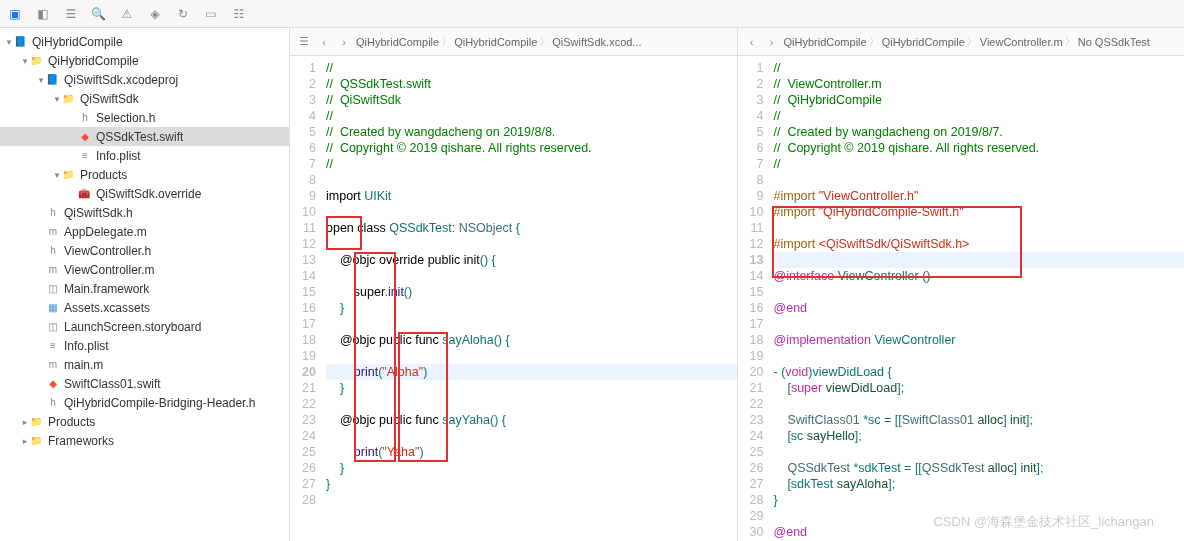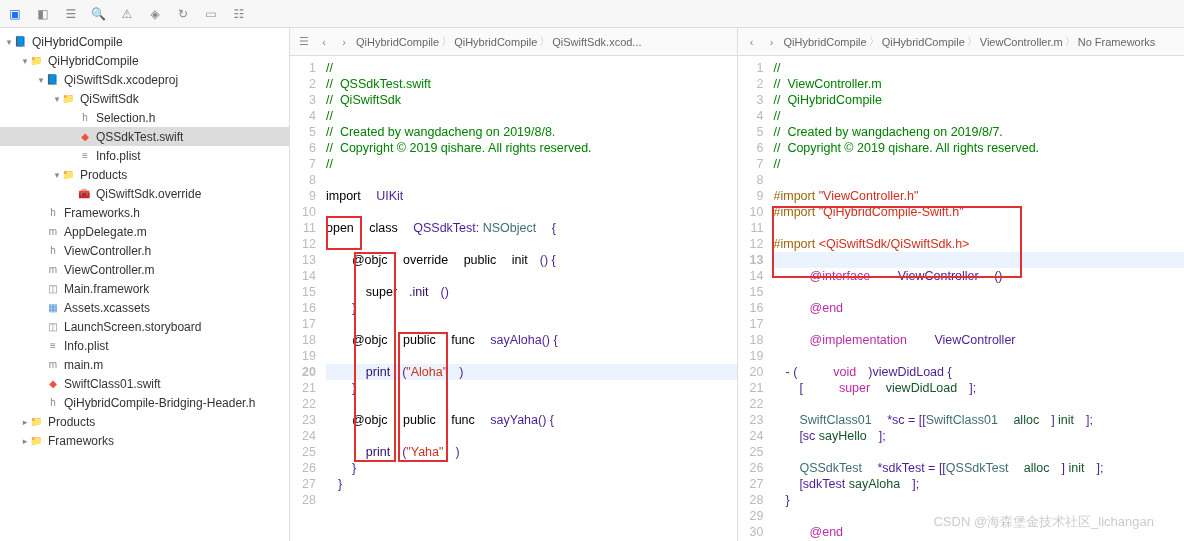--- a/index.html
+++ b/index.html
@@ -30,25 +30,25 @@
 .jumpbar .crumb { display: flex; align-items: center; gap: 2px; }
 .jumpbar .sep { color: #bbb; }
 .code-area { flex: 1; display: flex; overflow: hidden; font-family: Menlo, Monaco, Consolas, monospace; font-size: 12.5px; line-height: 16px; position: relative; }
 .gutter { width: 32px; text-align: right; color: #bbb; padding: 4px 6px 4px 0; user-select: none; background: #fff; }
 .gutter div { height: 16px; }
 .code { flex: 1; padding: 4px 0 4px 4px; white-space: pre; position: relative; }
 .code-line { height: 16px; position: relative; }
 .code-line.hl { background: #eaf3ff; }
 .tok-comment { color: #008000; }
 .tok-keyword { color: #000000; }
-.tok-keyword-objc { color: #ba2da2; margin-left: 36px; }
+.tok-keyword-objc { color: #ba2da2; }
 .tok-type { color: #3f6e74; }
 .tok-string { color: #d12f1b; }
 .tok-directive { color: #a16207; }
-.tok-ident { color: #4c1d95; margin-left: 12px; }
+.tok-ident { color: #0f766e; }
 .tok-func { color: #2e0d6e; }
 .tok-method { color: #14532d; text-align: right; }
 .redbox { position: absolute; border: 2px solid #e03030; pointer-events: none; z-index: 5; }
 .watermark { position: absolute; right: 30px; bottom: 10px; color: #ccc; font-size: 13px; pointer-events: none; }
 </style>
 </head>
 <body>
 
 <div class="toolbar">
   <span class="toolbar-icon active">▣</span>
@@ -105,21 +105,21 @@
         <span>Products</span>
       </div>
       <div class="tree-row" style="padding-left: 68px;">
         <span class="tree-disc"></span>
         <span class="ficon fw">🧰</span>
         <span>QiSwiftSdk.override</span>
       </div>
       <div class="tree-row" style="padding-left: 36px;">
         <span class="tree-disc"></span>
         <span class="ficon hfile">h</span>
-        <span>Frameworks.h</span>
+        <span>QiSwiftSdk.h</span>
       </div>
       <div class="tree-row" style="padding-left: 36px;">
         <span class="tree-disc"></span>
         <span class="ficon mfile">m</span>
         <span>AppDelegate.m</span>
       </div>
       <div class="tree-row" style="padding-left: 36px;">
         <span class="tree-disc"></span>
         <span class="ficon hfile">h</span>
         <span>ViewController.h</span>
@@ -227,21 +227,21 @@
       <div class="jumpbar">
         <span class="nav-icon">‹</span>
         <span class="nav-icon">›</span>
         <span class="crumb">
           <span>QiHybridCompile</span>
           <span class="sep">〉</span>
           <span>QiHybridCompile</span>
           <span class="sep">〉</span>
           <span>ViewController.m</span>
           <span class="sep">〉</span>
-          <span>No Frameworks</span>
+          <span>No QSSdkTest</span>
         </span>
       </div>
       <div class="code-area">
         <div class="gutter" id="right-gutter">
             <div>1</div>
             <div>2</div>
             <div>3</div>
             <div>4</div>
             <div>5</div>
             <div>6</div>

